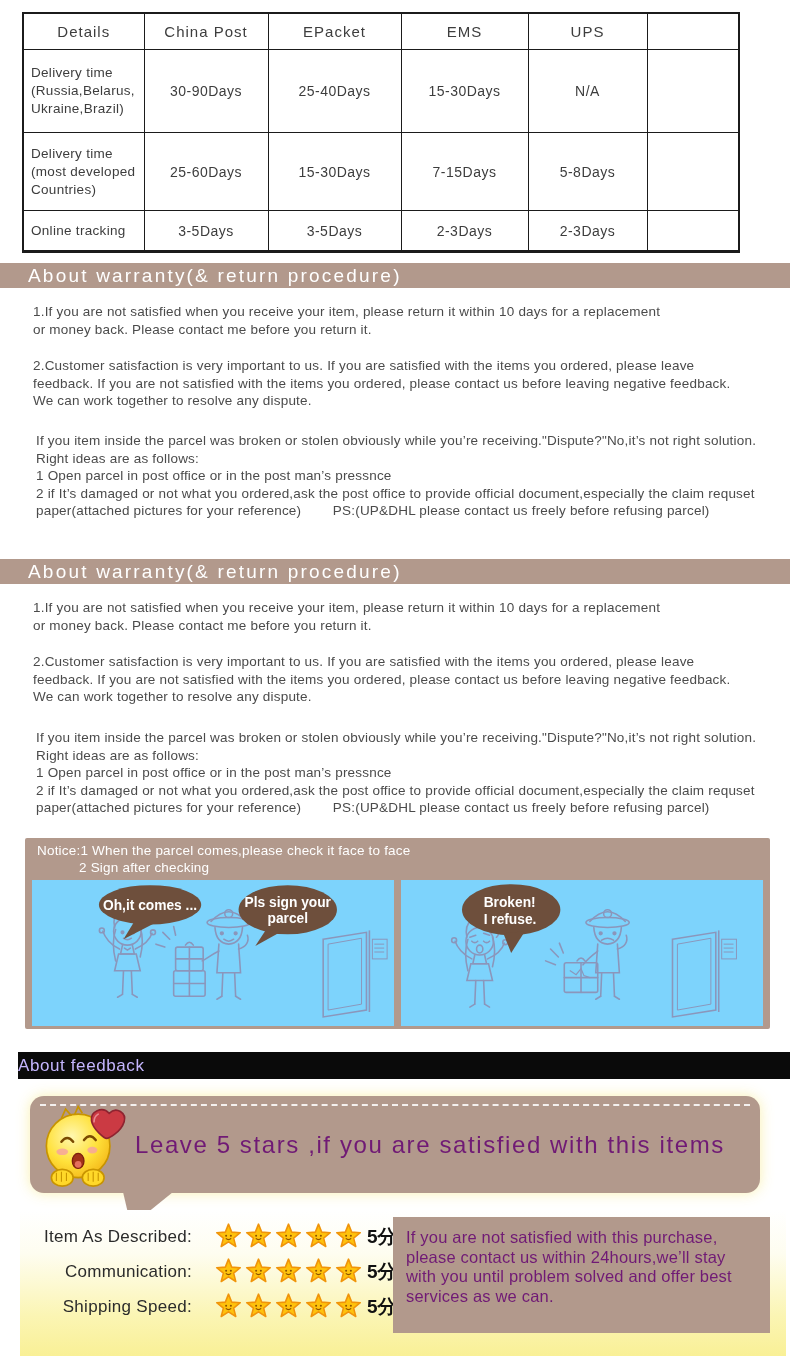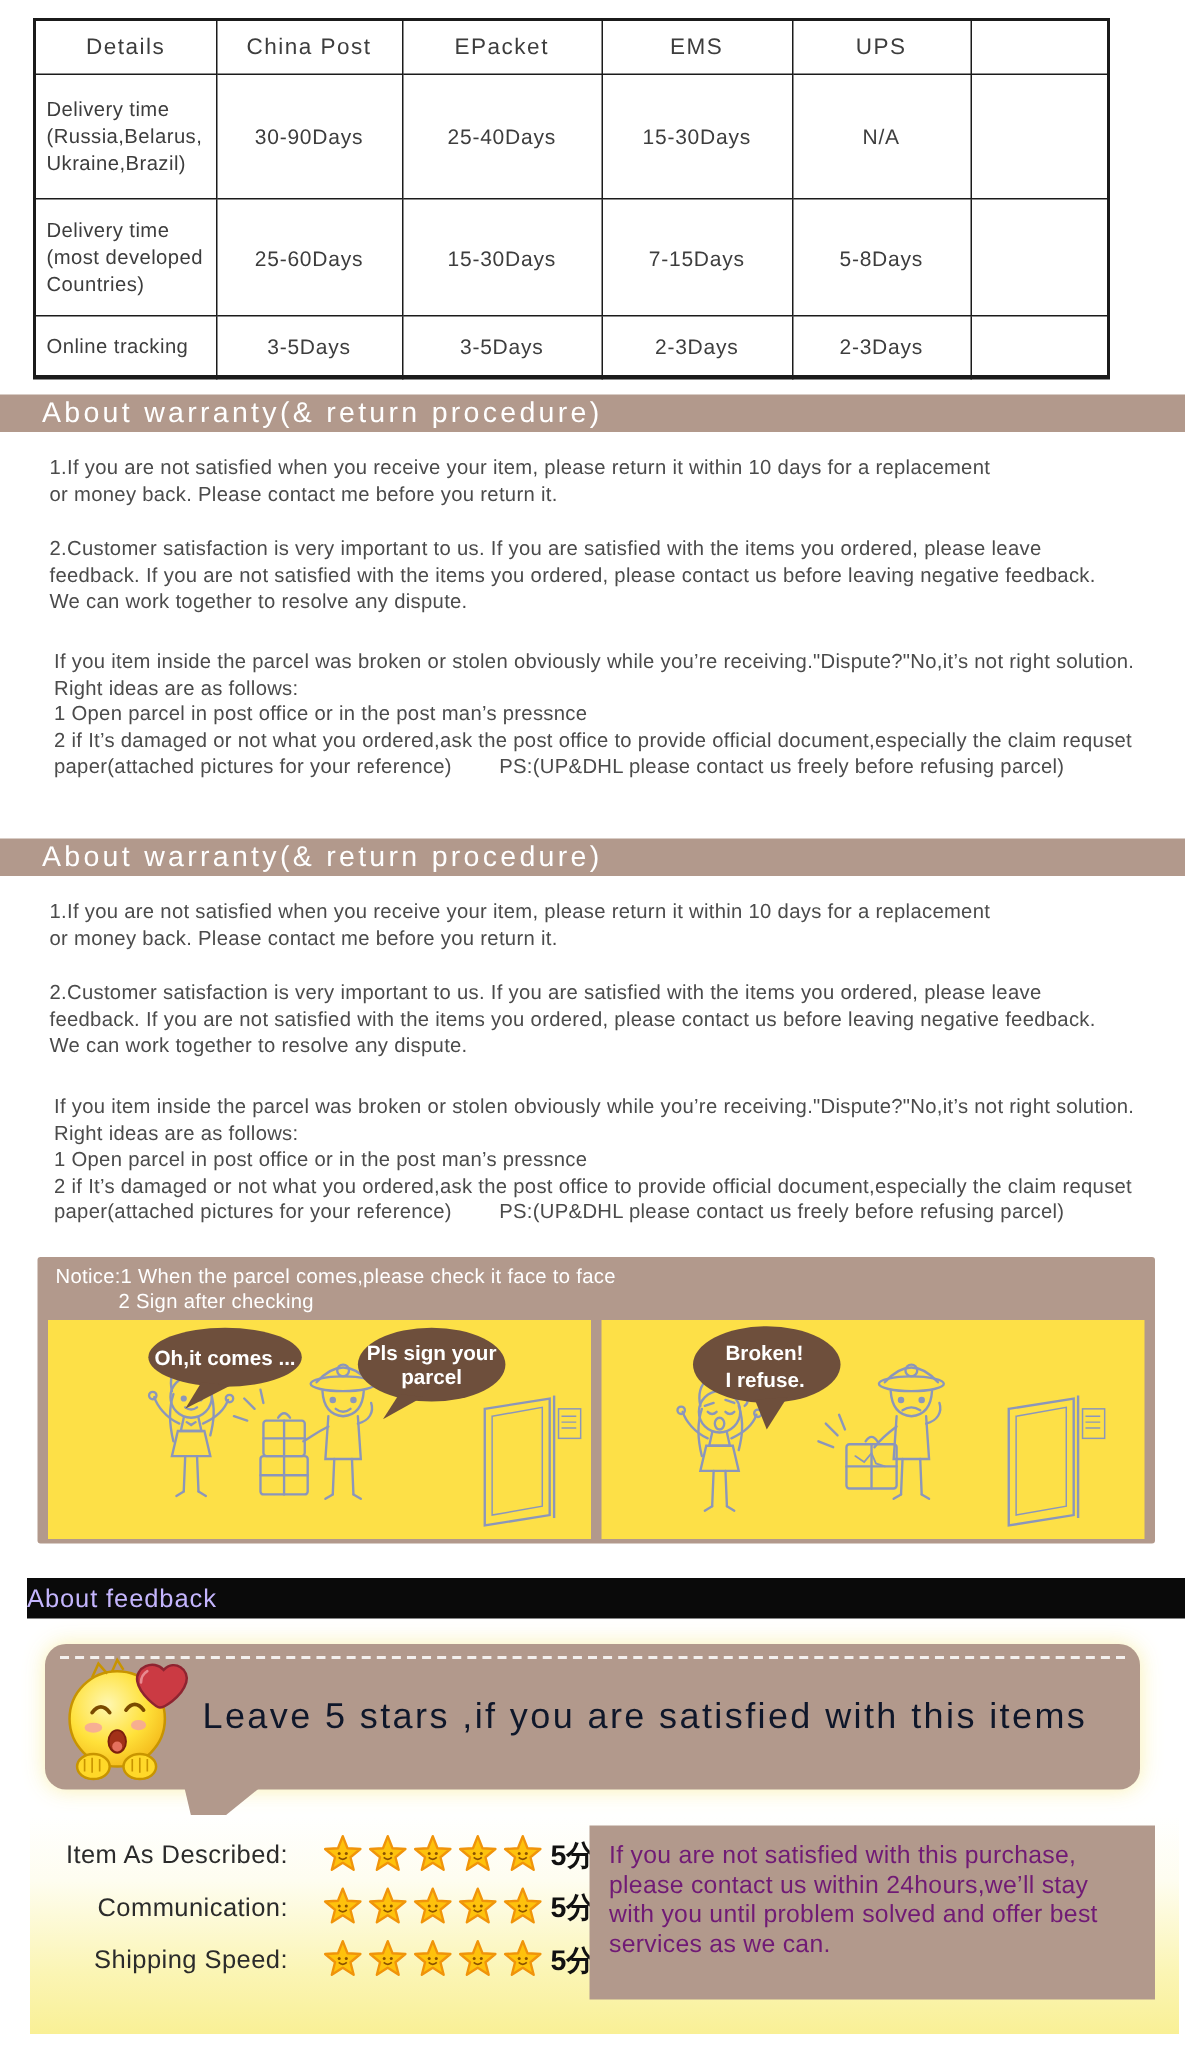--- a/index.html
+++ b/index.html
@@ -32,33 +32,33 @@
   .dispute{position:absolute;left:36px;width:762px;font-size:13.5px;color:#4b4b4b;
            line-height:17.5px;letter-spacing:.2px;white-space:pre-wrap;}
   #dispute1{top:432px;} #dispute2{top:729px;}
 
   
   .notice{position:absolute;left:25px;top:838px;width:745px;height:191px;background:#b2998c;
           box-sizing:border-box;padding:5px 7px 7px 7px;border-radius:2px;}
   .notice-text{color:#fff;font-size:13.5px;line-height:16.5px;letter-spacing:.2px;}
   .notice-l1{padding-left:5px;} .notice-l2{padding-left:47px;}
   .panels{display:flex;gap:7px;margin-top:4px;height:146px;}
-  .panel{flex:1;background:#fde047;overflow:hidden;}
+  .panel{flex:1;background:#7dd3fc;overflow:hidden;}
   .panel svg{display:block;width:100%;height:100%;}
   .panel text{font-family:"Liberation Sans",sans-serif;font-weight:bold;fill:#fff;}
 
   
   .bar-black{position:absolute;left:18px;top:1052px;width:772px;height:27px;background:#0a0a0a;
              color:#c4b5fd;display:flex;align-items:center;box-sizing:border-box;
              font-size:17px;letter-spacing:.6px;}
   .banner{position:absolute;left:30px;top:1096px;width:730px;height:97px;background:#b2998c;
           border-radius:14px;box-shadow:0 0 14px rgba(250,240,170,.9);}
   .banner-dash{position:absolute;top:8px;left:10px;right:10px;border-top:2px dashed rgba(255,255,255,.85);}
   .banner-text{position:absolute;left:105px;top:0;height:100%;display:flex;align-items:center;
-               color:#0f172a;font-size:24px;letter-spacing:1.6px;}
+               color:#701a75;font-size:24px;letter-spacing:1.6px;}
   .banner-emoji{position:absolute;left:8px;top:2px;width:92px;height:100px;overflow:visible;}
   .banner-tail{position:absolute;left:92px;top:96px;}
 
   .feedback-area{position:absolute;left:20px;top:1210px;width:766px;height:146px;
      background:linear-gradient(180deg,#ffffff 0%,#fefdf0 30%,#fbf5b4 72%,#f9f096 100%);}
   .ratings{position:absolute;left:0;top:9px;}
   .rating-row{display:flex;align-items:center;height:35px;}
   .rating-label{width:172px;text-align:right;font-size:17px;color:#2b2b2b;letter-spacing:.3px;}
   .stars{display:flex;align-items:center;gap:3px;margin-left:23px;}
   .stars svg{display:block;}

